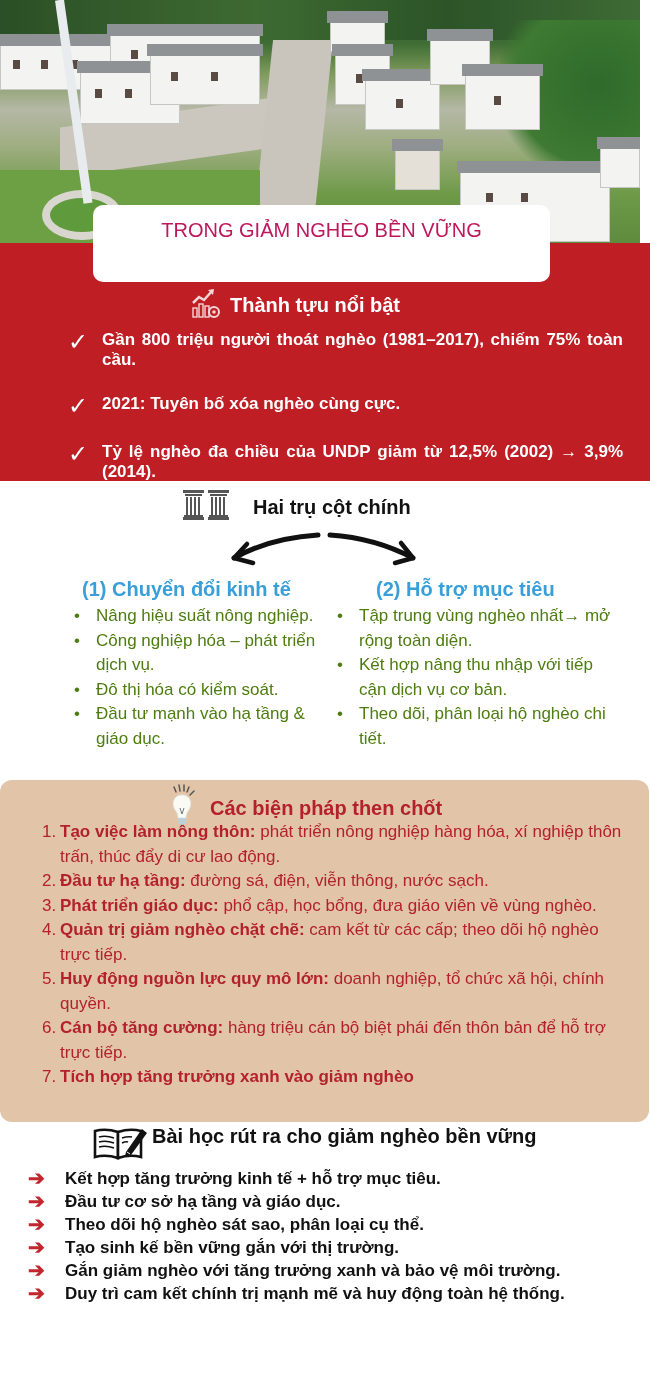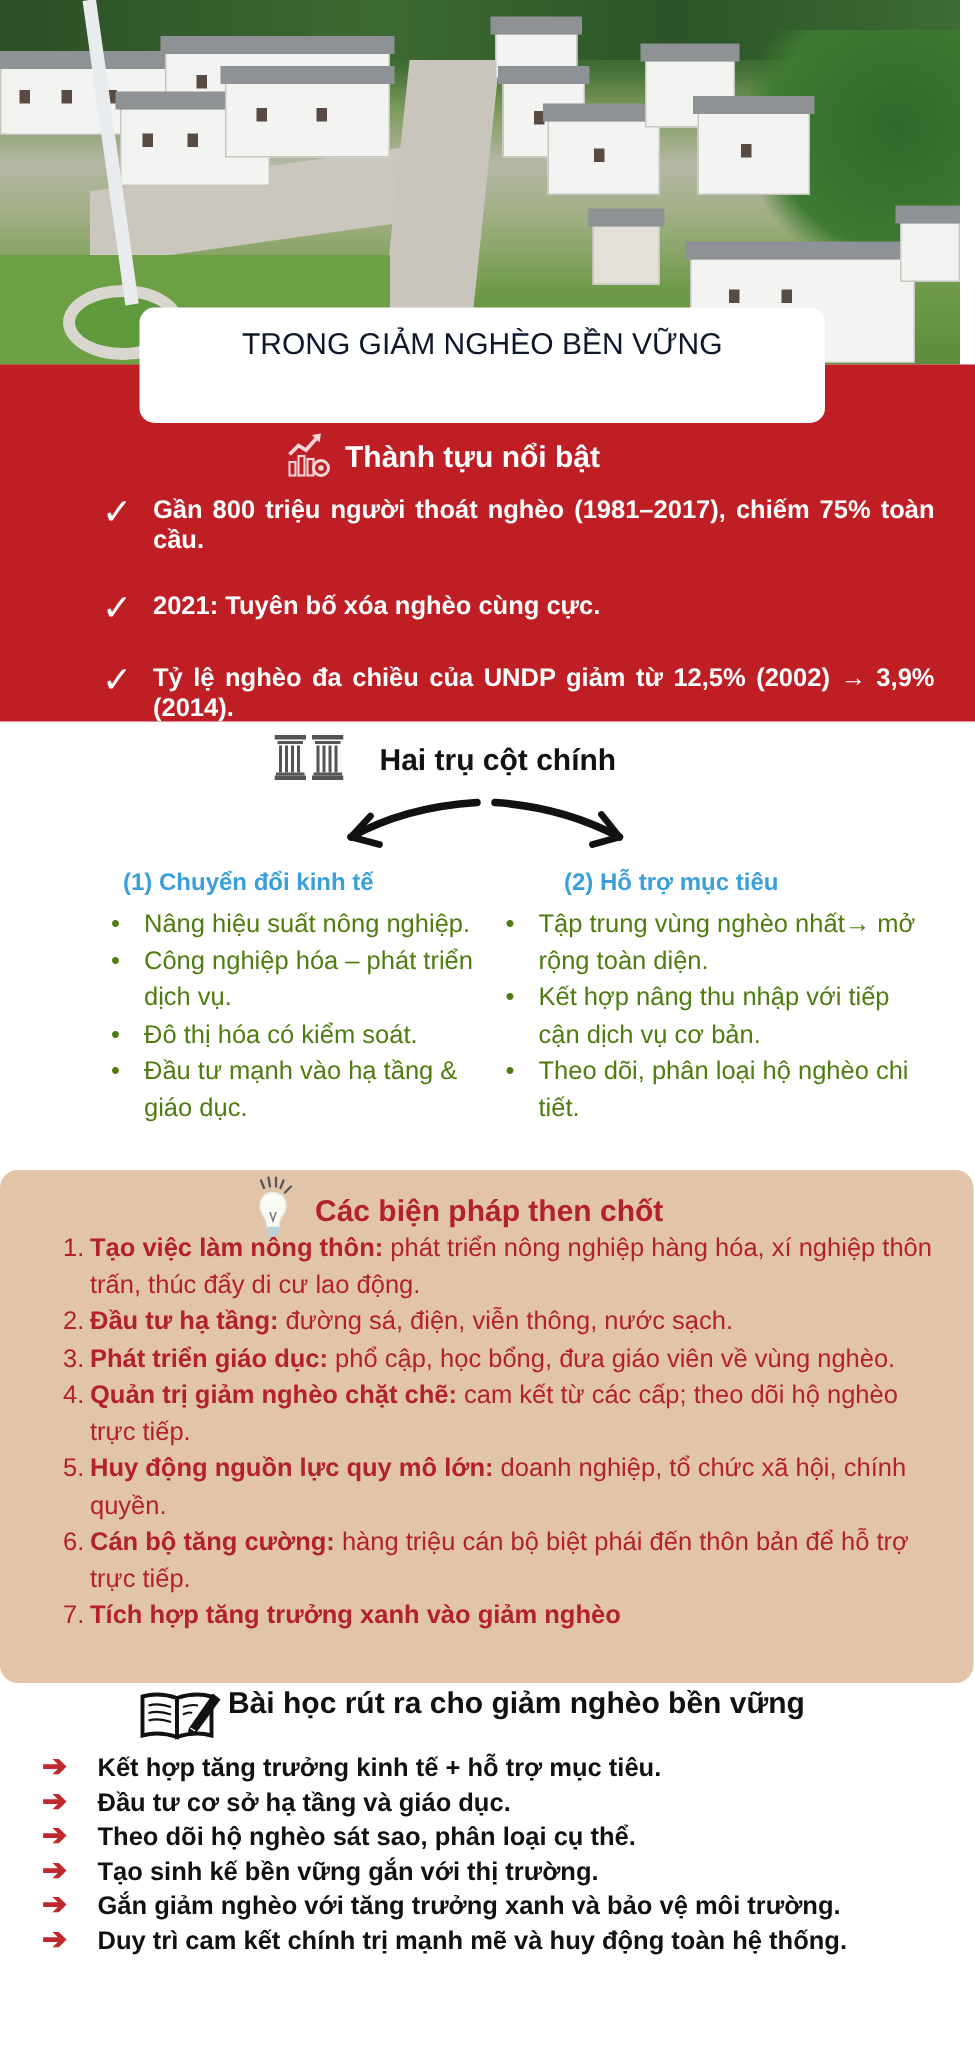--- a/index.html
+++ b/index.html
@@ -22,36 +22,36 @@
   .hero .pole { position: absolute; left: 55px; top: 0; width: 9px; height: 205px; background: #e9ecee; transform: rotate(-8deg); transform-origin: top; }
   .house { position: absolute; background: #f3f3f1; border: 1px solid #c7c7c2; }
   .house::before { content: ""; position: absolute; left: -4px; right: -4px; top: -12px; height: 12px; background: #8e9294; }
   .house .win { position: absolute; width: 7px; height: 9px; background: #5a4a44; }
 
   
   .red-band { position: absolute; left: 0; top: 243px; width: 650px; height: 238px; background: #be1e24; }
   .title-card { position: absolute; left: 93px; top: 205px; width: 457px; height: 77px; background: #ffffff;
     border-radius: 10px; text-align: center; padding-top: 12px; }
   .title-main { font-family: "Liberation Sans", sans-serif; font-weight: bold; font-size: 22px; color: #b3212a; letter-spacing: 0.3px; line-height: 27px; }
-  .title-sub { font-family: "Liberation Sans", sans-serif; font-size: 20px; color: #0f172a; line-height: 26px; }
+  .title-sub { font-family: "Liberation Sans", sans-serif; font-size: 20px; color: #be185d; line-height: 26px; }
 
   
   .ach-head { position: absolute; left: 190px; top: 287px; display: flex; align-items: center; gap: 8px; }
   .ach-head .lbl { color: #fff; font-weight: bold; font-size: 20px; font-family: "Liberation Sans", sans-serif; }
   .ach-list { position: absolute; left: 68px; top: 330px; width: 555px; }
   .ach-item { display: flex; color: #fff; font-family: "Liberation Sans", sans-serif; font-weight: bold; font-size: 17px; line-height: 20px; margin-bottom: 24px; }
   .ach-item .chk { width: 34px; flex: 0 0 34px; font-size: 24px; line-height: 24px; font-weight: normal; }
   .ach-item .txt { text-align: justify; flex: 1; }
 
   
   .pill-head { position: absolute; left: 183px; top: 490px; display: flex; align-items: center; gap: 24px; }
   .pill-head .lbl { font-family: "Liberation Sans", sans-serif; font-weight: bold; font-size: 20px; color: #111; }
   .arrows { position: absolute; left: 225px; top: 528px; }
   .col { position: absolute; top: 576px; font-family: "Liberation Sans", sans-serif; }
-  .col h3 { color: #3a9fd9; font-size: 16px; font-weight: bold; white-space: nowrap; line-height: 26px; }
+  .col h3 { color: #3a9fd9; font-size: 20px; font-weight: bold; white-space: nowrap; line-height: 26px; }
   .col ul { list-style: none; margin-top: 2px; }
   .col li { position: relative; padding-left: 24px; font-size: 17px; line-height: 24.5px; color: #4d7c0f; }
   .col li::before { content: "•"; position: absolute; left: 2px; top: 0; font-size: 17px; }
   .col-1 { left: 72px; width: 262px; }
   .col-1 h3 { margin-left: 10px; }
   .col-2 { left: 335px; width: 290px; }
   .col-2 h3 { margin-left: 41px; }
 
   
   .measures { position: absolute; left: 0; top: 780px; width: 649px; height: 342px; background: #e2c5a8; border-radius: 12px; }

